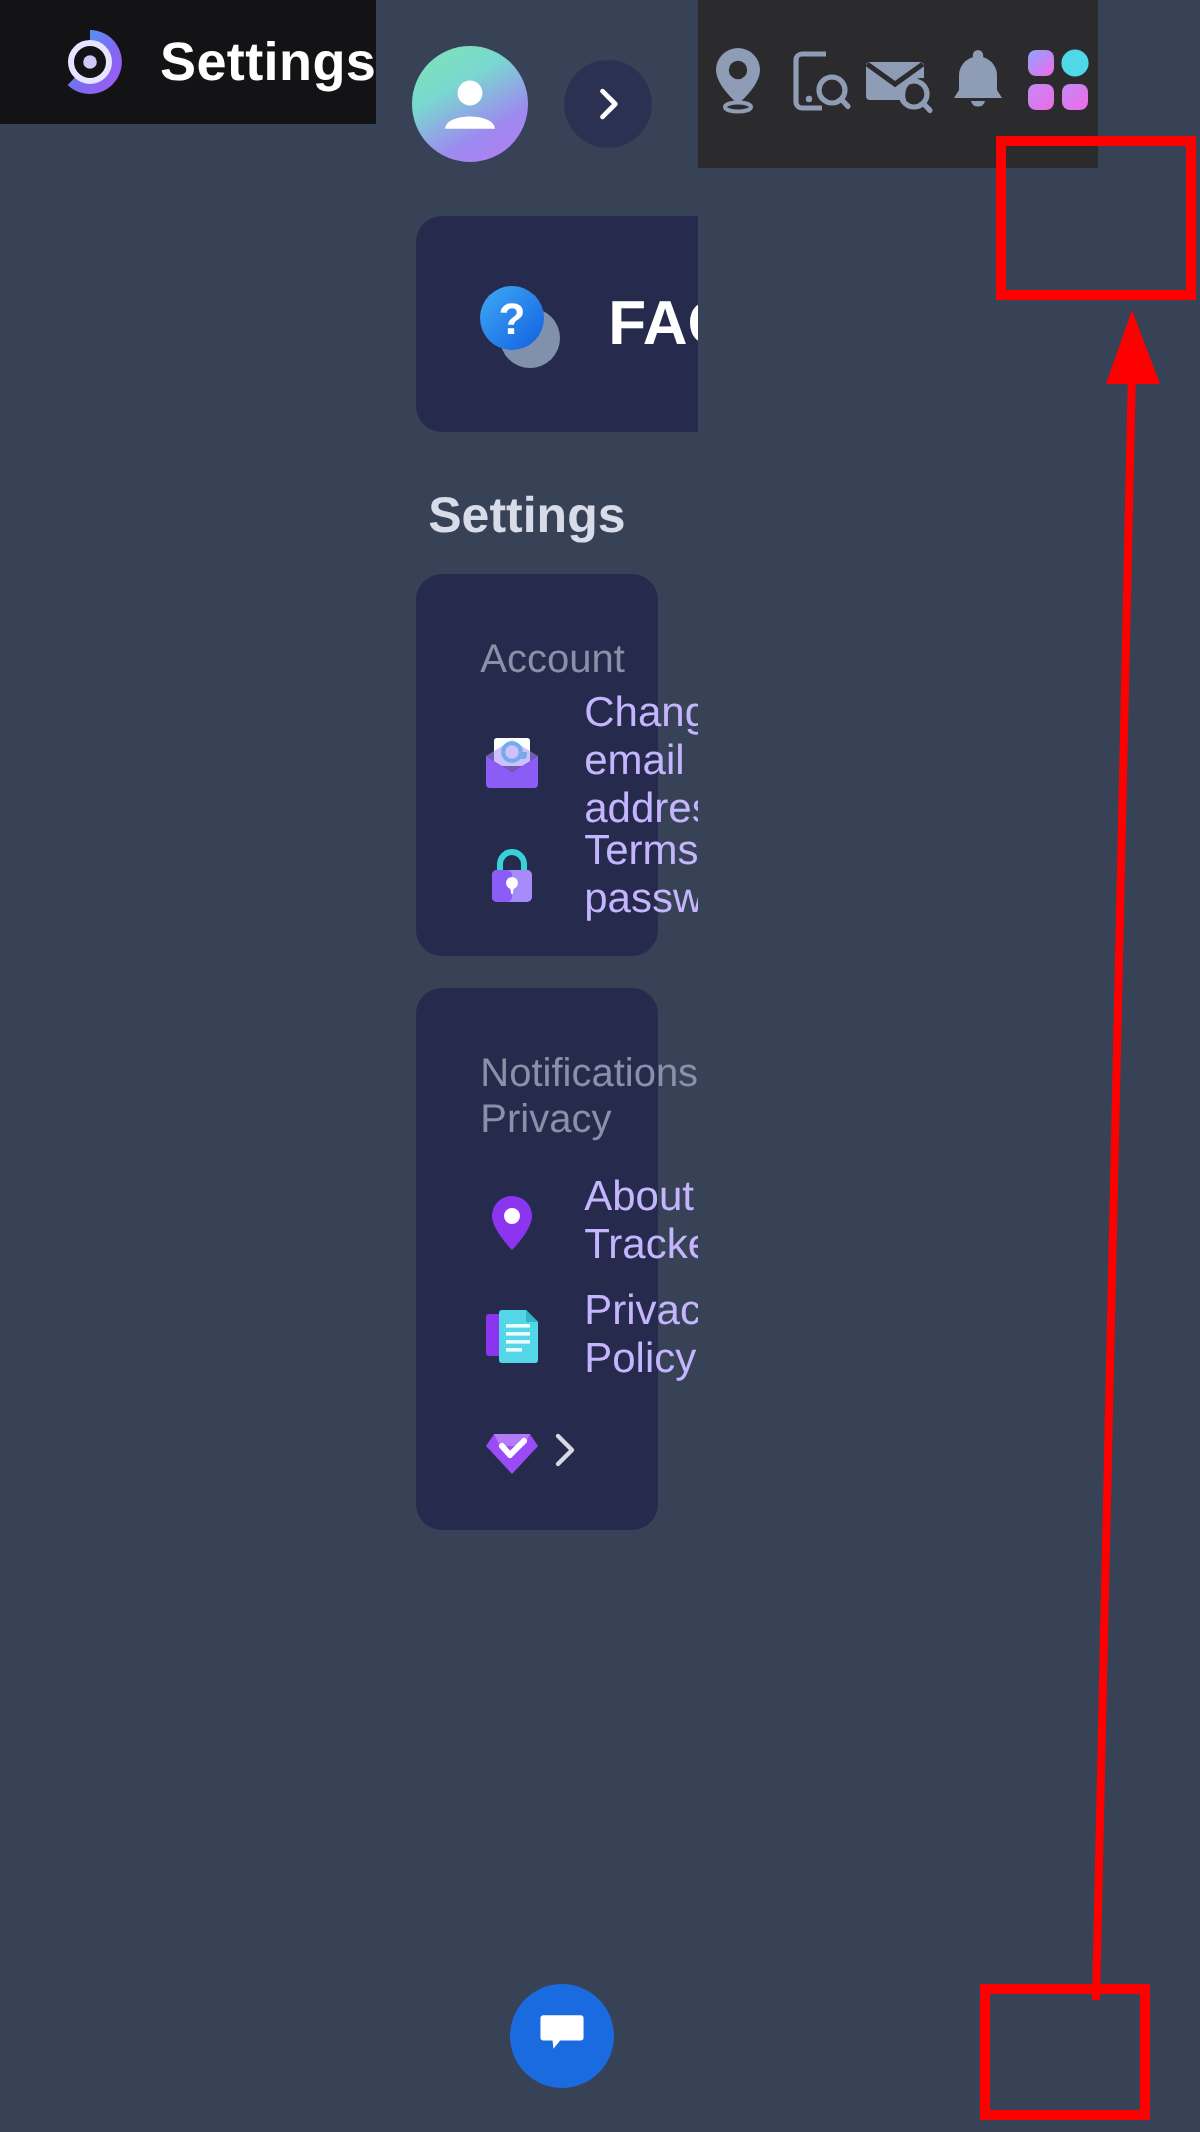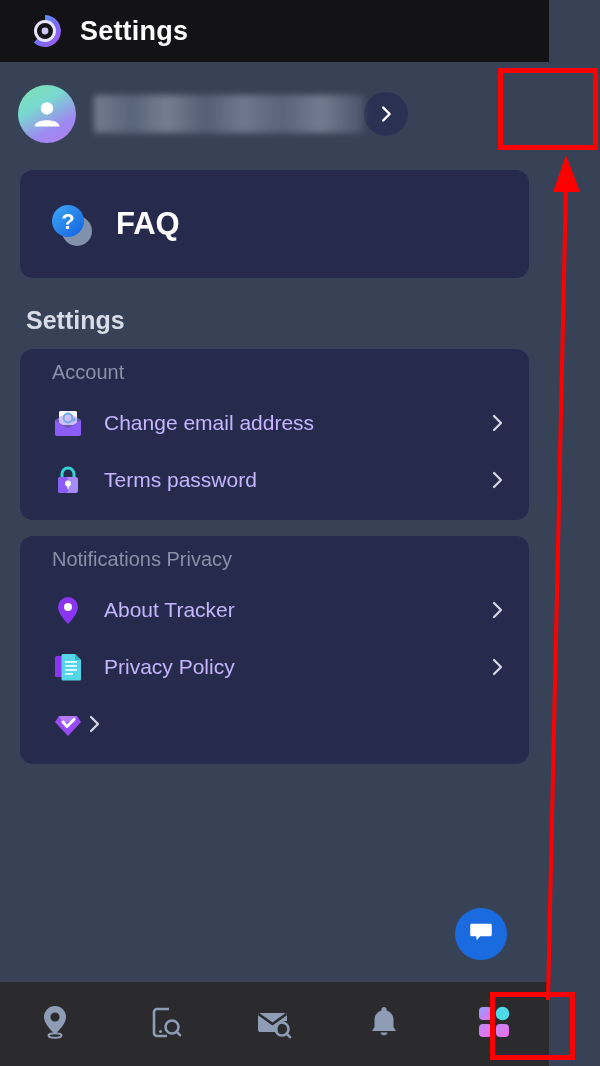--- a/index.html
+++ b/index.html
@@ -6,21 +6,21 @@
   html, body {
     width: 600px; height: 1066px;
     background: #374257;
     font-family: "Liberation Sans", sans-serif;
     overflow: hidden;
   }
   #app {
     position: relative;
     width: 549px; height: 1066px;
     background: #374257;
-    display: flex; flex-direction: column;
+    display: flex; flex-direction: row;
   }
 
   
   .header {
     height: 62px;
     background: #131316;
     display: flex; align-items: center;
     padding-left: 26px;
     flex: 0 0 auto;
   }
@@ -95,21 +95,21 @@
   .section-title {
     font-size: 25px; font-weight: bold; color: #D7DCE8;
     padding: 28px 0 14px 26px;
   }
 
   
   .card {
     margin: 0 20px 16px 20px;
     background: #262B4D;
     border-radius: 13px;
-    padding: 12px 0 12px 0;
+    padding: 32px 0 12px 0;
   }
   .card-label {
     font-size: 20px; color: #8A90A8;
     padding: 0 0 10px 32px;
   }
   .row {
     display: flex; align-items: center;
     height: 57px;
     padding: 0 22px 0 32px;
   }

